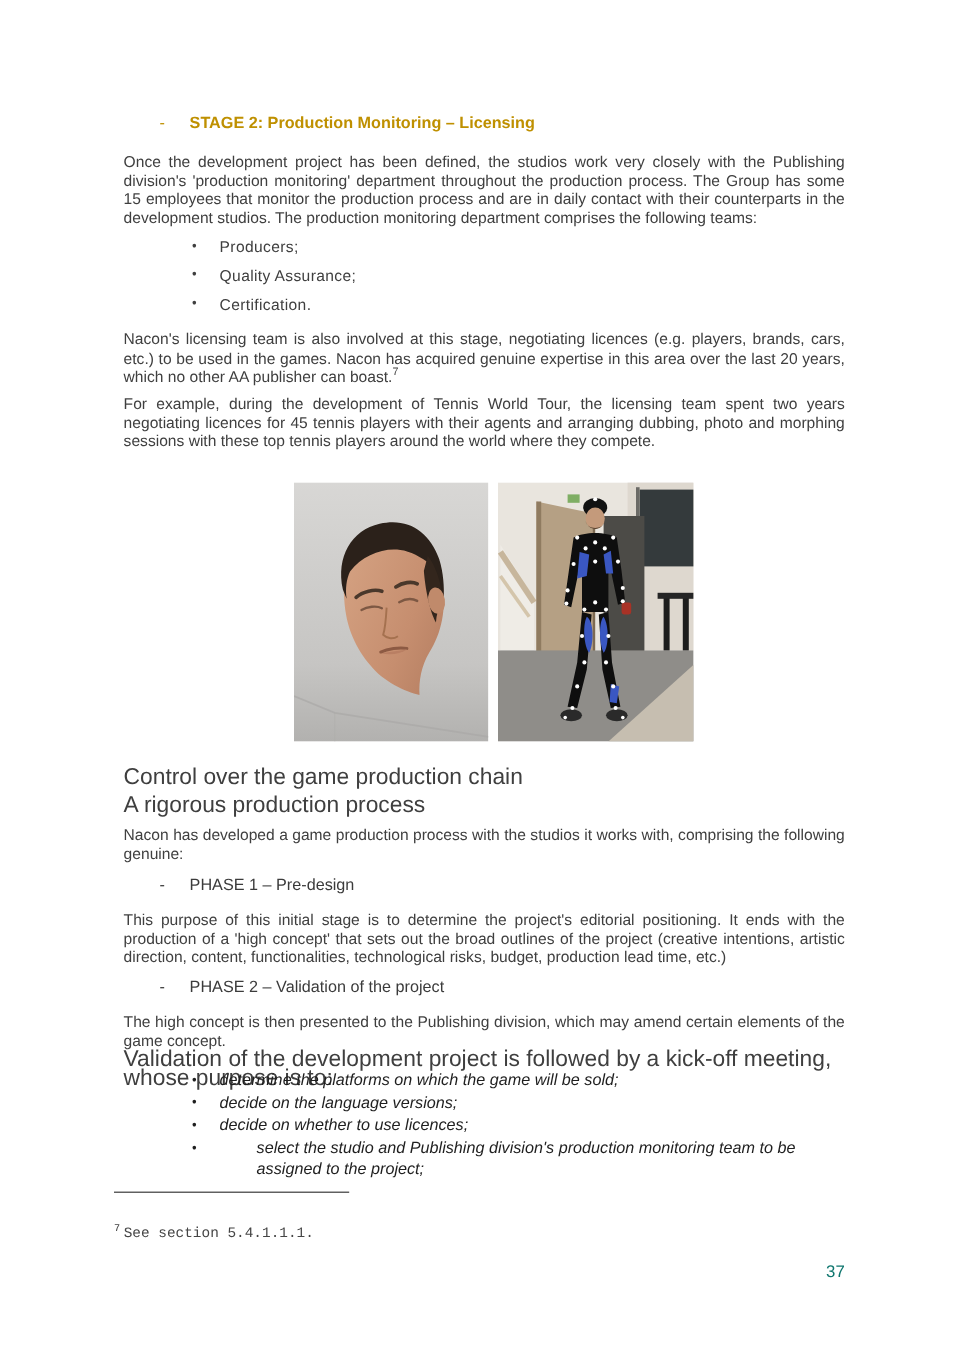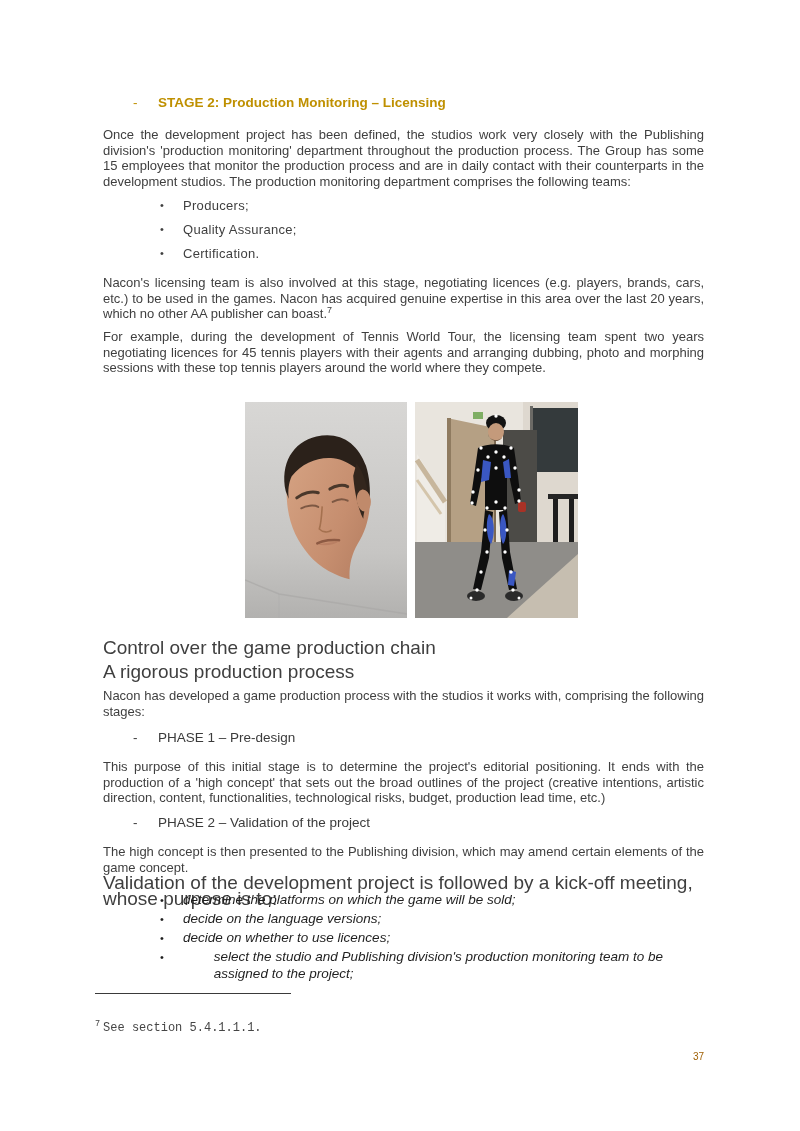--- a/index.html
+++ b/index.html
@@ -23,21 +23,21 @@
   .team-list li{font-size:13px;line-height:15px;margin-bottom:9px;letter-spacing:.3px;}
   .kick-list li{font-size:13.5px;line-height:16.5px;margin-bottom:2.5px;color:#1f1f1f;}
   .kick-list .b{line-height:16.5px;}
   .kick-list .t{text-align:left;font-style:italic;}
   sup{font-size:9px;vertical-align:super;line-height:0;}
   .figures{display:flex;gap:8px;}
   .fig{display:block;}
   .rule{border:none;border-top:1.6px solid #3a3a3a;margin:0;}
   .footnote{font-size:12px;line-height:14px;color:#454545;font-family:Liberation Mono, monospace;}
   .footnote sup{font-size:8.5px;margin-right:3px;}
-  .pagenum{font-size:10px;color:#a16207;text-align:right;}
+  .pagenum{font-size:14px;color:#0f766e;text-align:right;}
 </style>
 </head>
 <body>
 
 <div class="page">
 
   <div class="abs heading" style="left:133px;top:96px;width:560px;">
     <span class="dash">-</span>
     <span>STAGE 2: Production Monitoring – Licensing</span>
   </div>
@@ -157,21 +157,21 @@
           <circle cx="56" cy="196" r="1.5"></circle>
             <circle cx="104" cy="196" r="1.5"></circle>
         </g>
       </g>
     </svg>
   </div>
 
   <p class="abs single-line" style="left:103px;top:640px;">Control over the game production chain</p>
   <p class="abs single-line" style="left:103px;top:664px;">A rigorous production process</p>
 
-  <p class="abs body-par" style="left:103px;top:688px;width:601px;">Nacon has developed a game production process with the studios it works with, comprising the following stages:</p>
+  <p class="abs body-par" style="left:103px;top:688px;width:601px;">Nacon has developed a game production process with the studios it works with, comprising the following genuine:</p>
 
   <div class="abs phase-line" style="left:133px;top:730px;width:400px;">
     <span class="dash">-</span>
     <span>PHASE 1 – Pre-design</span>
   </div>
 
   <p class="abs body-par" style="left:103px;top:759px;width:601px;">This purpose of this initial stage is to determine the project's editorial positioning. It ends with the production of a 'high concept' that sets out the broad outlines of the project (creative intentions, artistic direction, content, functionalities, technological risks, budget, production lead time, etc.)</p>
 
   <div class="abs phase-line" style="left:133px;top:815px;width:400px;">
     <span class="dash">-</span>

